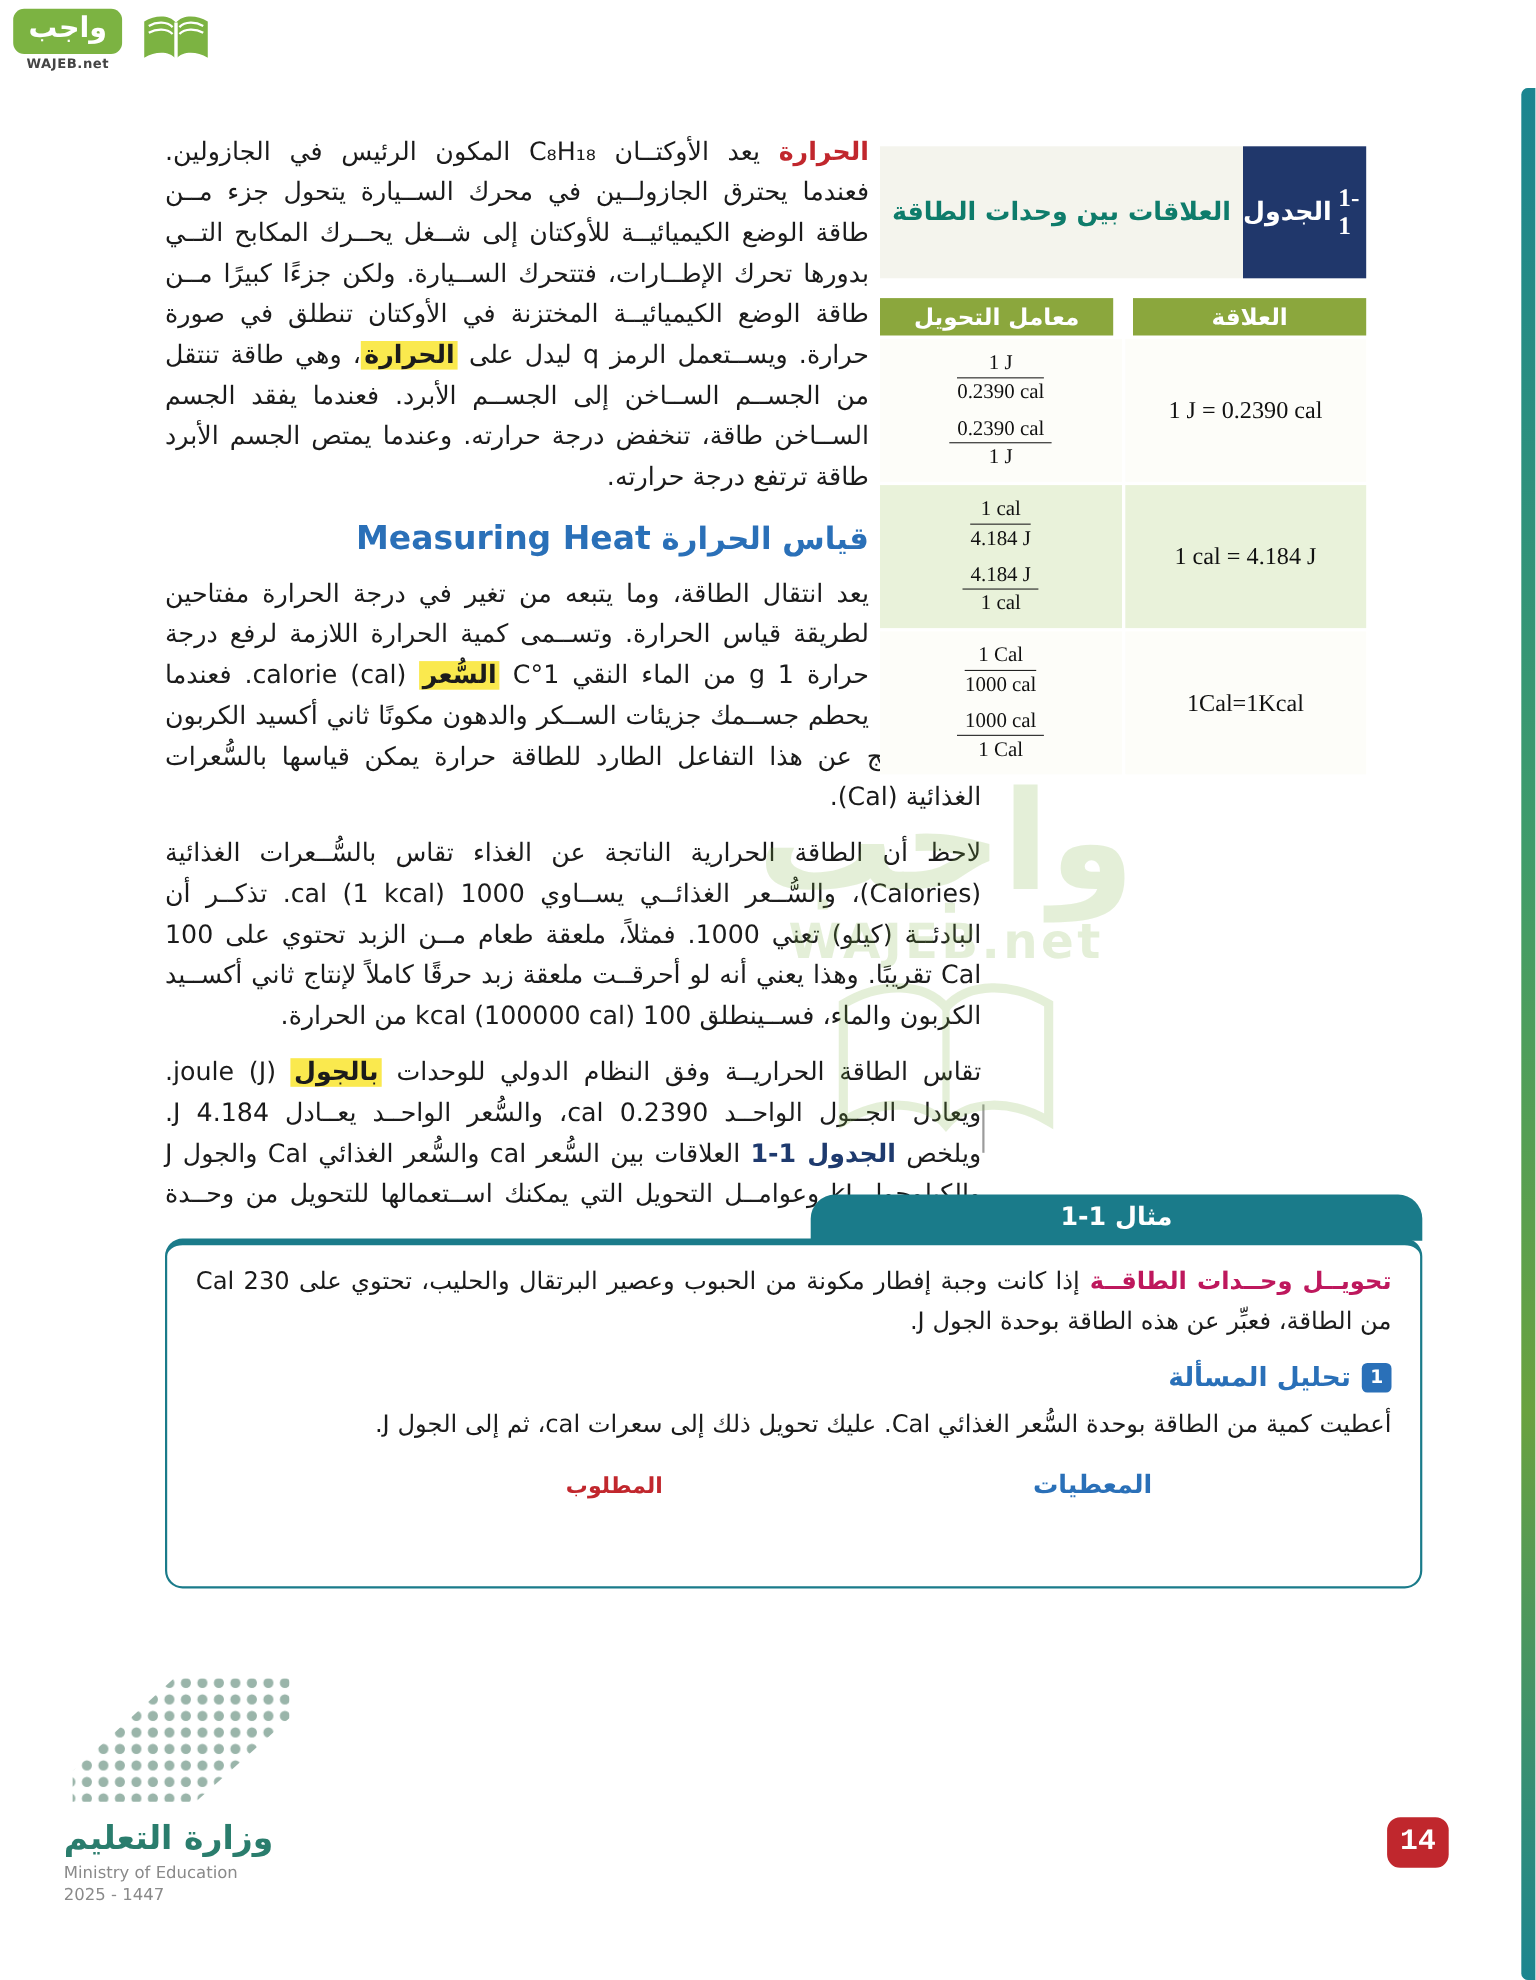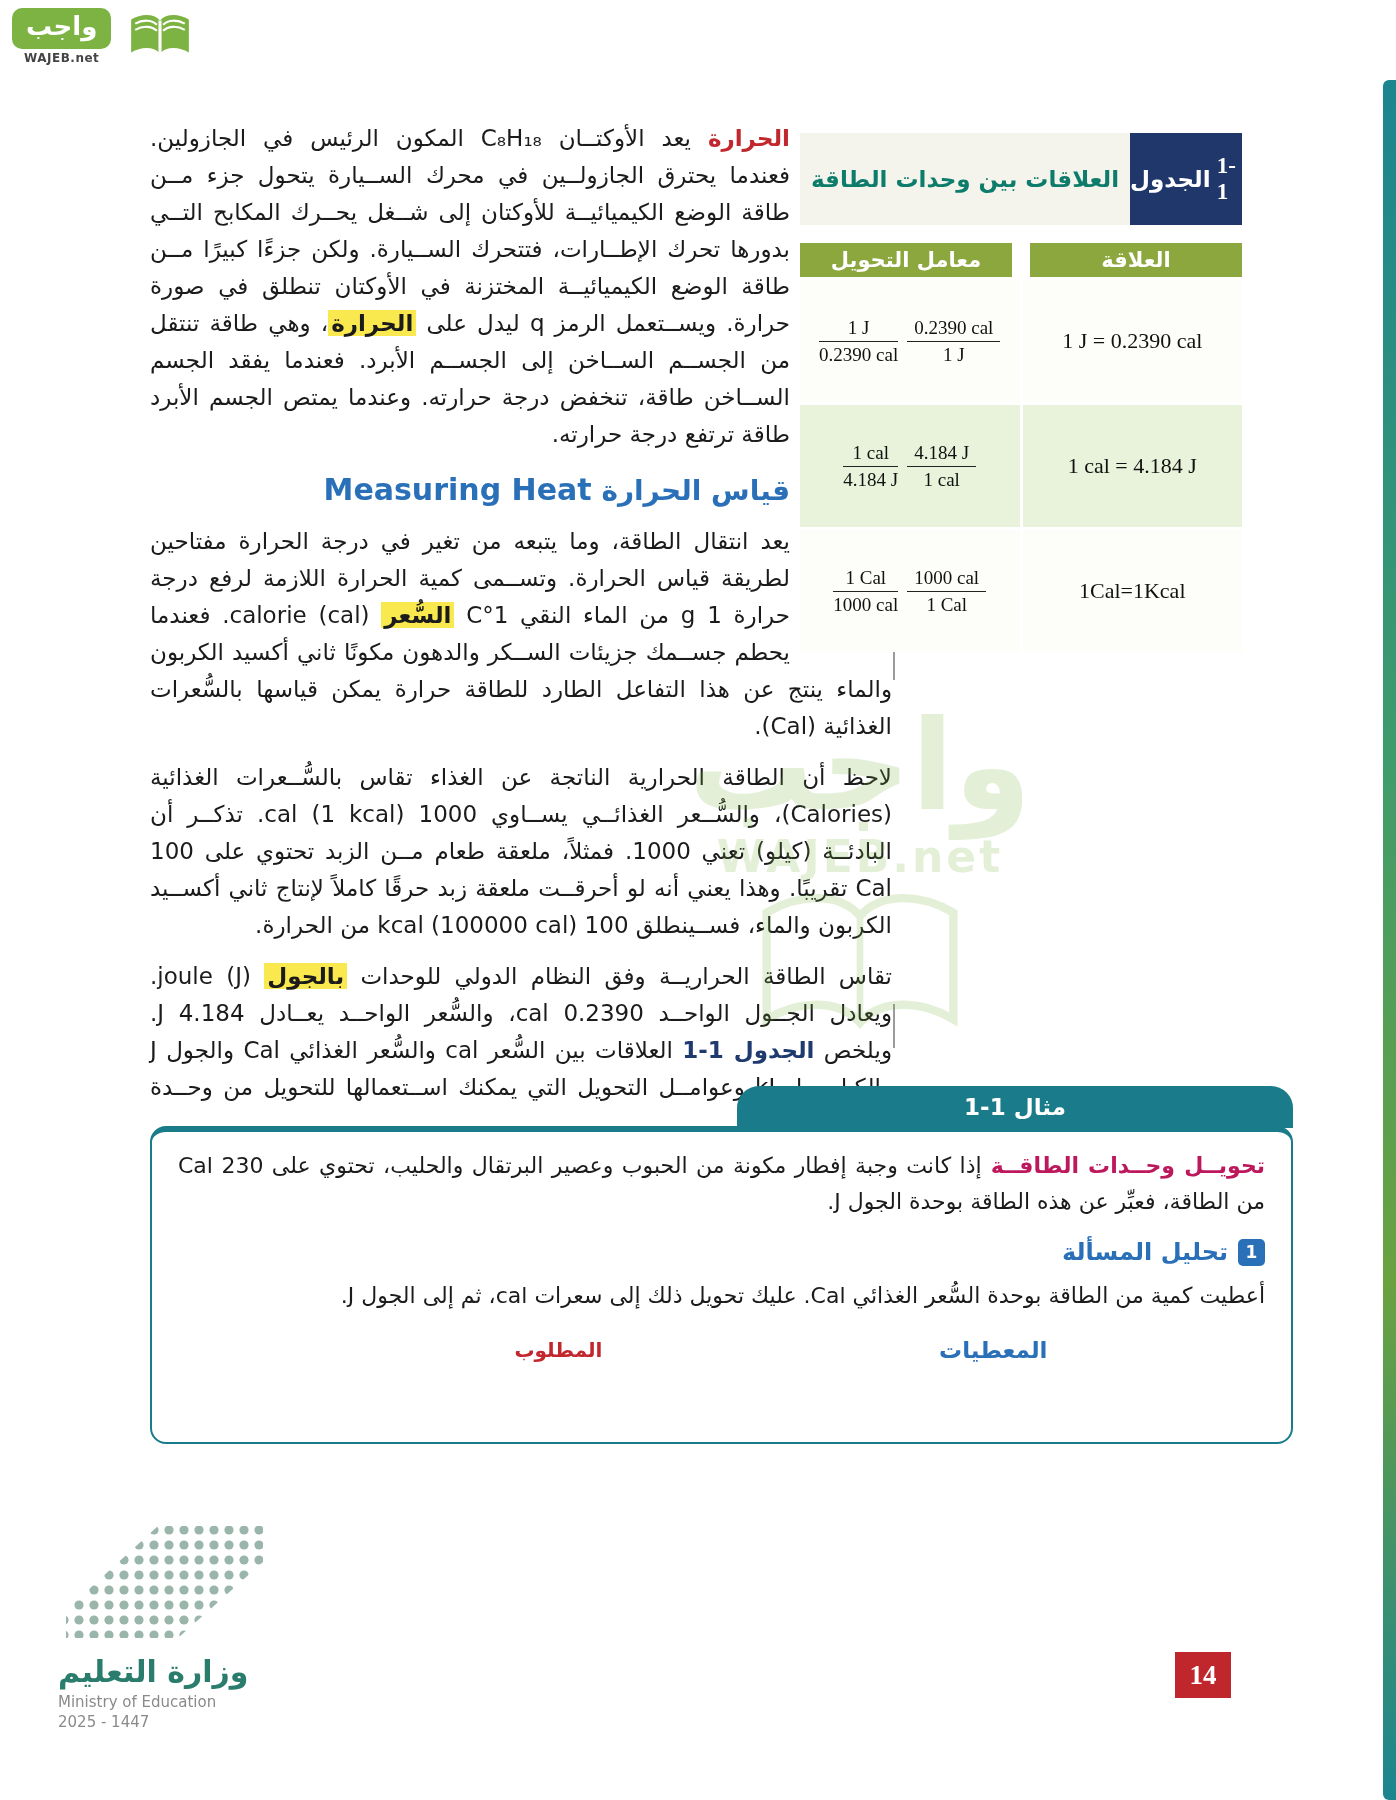--- a/index.html
+++ b/index.html
@@ -29,39 +29,39 @@
   
   .watermark {
     position:absolute; left:650px; top:700px; width:420px; text-align:center;
     color:#7cb342; opacity:.20; z-index:6; pointer-events:none;
   }
   .watermark-ar { font-size:125px; font-weight:bold; line-height:1.05; }
   .watermark-en { font-size:44px; font-weight:bold; letter-spacing:3px; }
 
   
   .unit-table { position:absolute; left:800px; top:133px; width:442px; direction:ltr; z-index:3; }
-  .table-head { display:flex; height:92px; }
+  .table-head { display:flex; height:120px; }
   .table-title {
     flex:1; background:#f4f4ed; color:#0e7c6b; font-weight:bold; font-size:23px;
     display:flex; align-items:center; justify-content:center; direction:rtl; text-align:center; padding:0 10px;
   }
   .table-label {
     width:112px; background:#20376b; color:#fff; font-weight:bold; font-size:23px;
     display:flex; flex-direction:row; align-items:center; justify-content:center; gap:6px;
     font-family:"Liberation Serif", serif;
   }
   .table-cols { display:flex; gap:18px; margin-top:18px; }
   .table-col {
     flex:1; background:#8ba73d; color:#fff; font-weight:bold; font-size:21px;
     text-align:center; padding:5px 0; direction:rtl;
   }
   .trow { display:flex; gap:3px; margin-top:3px; min-height:122px; }
   .tcell { flex:1; display:flex; align-items:center; justify-content:center; background:#fdfdf9; }
   .trow.alt .tcell { background:#e9f2da; }
-  .factor-cell { flex-direction:row; gap:9px; padding:10px 0; }
+  .factor-cell { flex-direction:column; gap:9px; padding:10px 0; }
   .relation-cell { font-family:"Liberation Serif", serif; font-size:22px; color:#111; }
   .frac { display:inline-block; text-align:center; font-family:"Liberation Serif", serif; font-size:19px; line-height:1.25; color:#111; }
   .frac .num { display:block; border-bottom:1.5px solid #222; padding:0 7px 1px; }
   .frac .den { display:block; padding-top:1px; }
 
   
   .article {
     position:absolute; left:150px; top:120px; width:742px; z-index:2;
     direction:rtl; text-align:justify; font-size:23px; line-height:37px;
   }
@@ -106,24 +106,24 @@
   .label-red { color:#c1272d; font-weight:bold; font-size:20px; }
   .value { margin-top:12px; font-size:22px; color:#111; }
   .value-red { color:#c1272d; font-weight:bold; }
 
   
   .ministry { position:absolute; left:58px; top:1524px; width:230px; z-index:2; }
   .ministry-ar { color:#2a7d6d; font-size:30px; font-weight:bold; margin-top:8px; direction:rtl; text-align:left; }
   .ministry-en { color:#8a8a8a; font-size:15px; margin-top:4px; }
   .ministry-years { color:#8a8a8a; font-size:15px; margin-top:2px; }
   .page-num {
-    position:absolute; left:1175px; top:1652px; width:56px; height:46px;
-    background:#c0272d; border-radius:0; color:#fff; font-weight:bold; font-size:27px;
+    position:absolute; left:1261px; top:1652px; width:56px; height:46px;
+    background:#c0272d; border-radius:12px; color:#fff; font-weight:bold; font-size:27px;
     display:flex; align-items:center; justify-content:center; z-index:3;
-    font-family:Liberation Serif, serif;
+    font-family:Liberation Mono, monospace;
   }
 </style>
 </head>
 <body>
 
 <div class="page">
 
   <div class="edge-strip"></div>
 
   <header class="brand">

